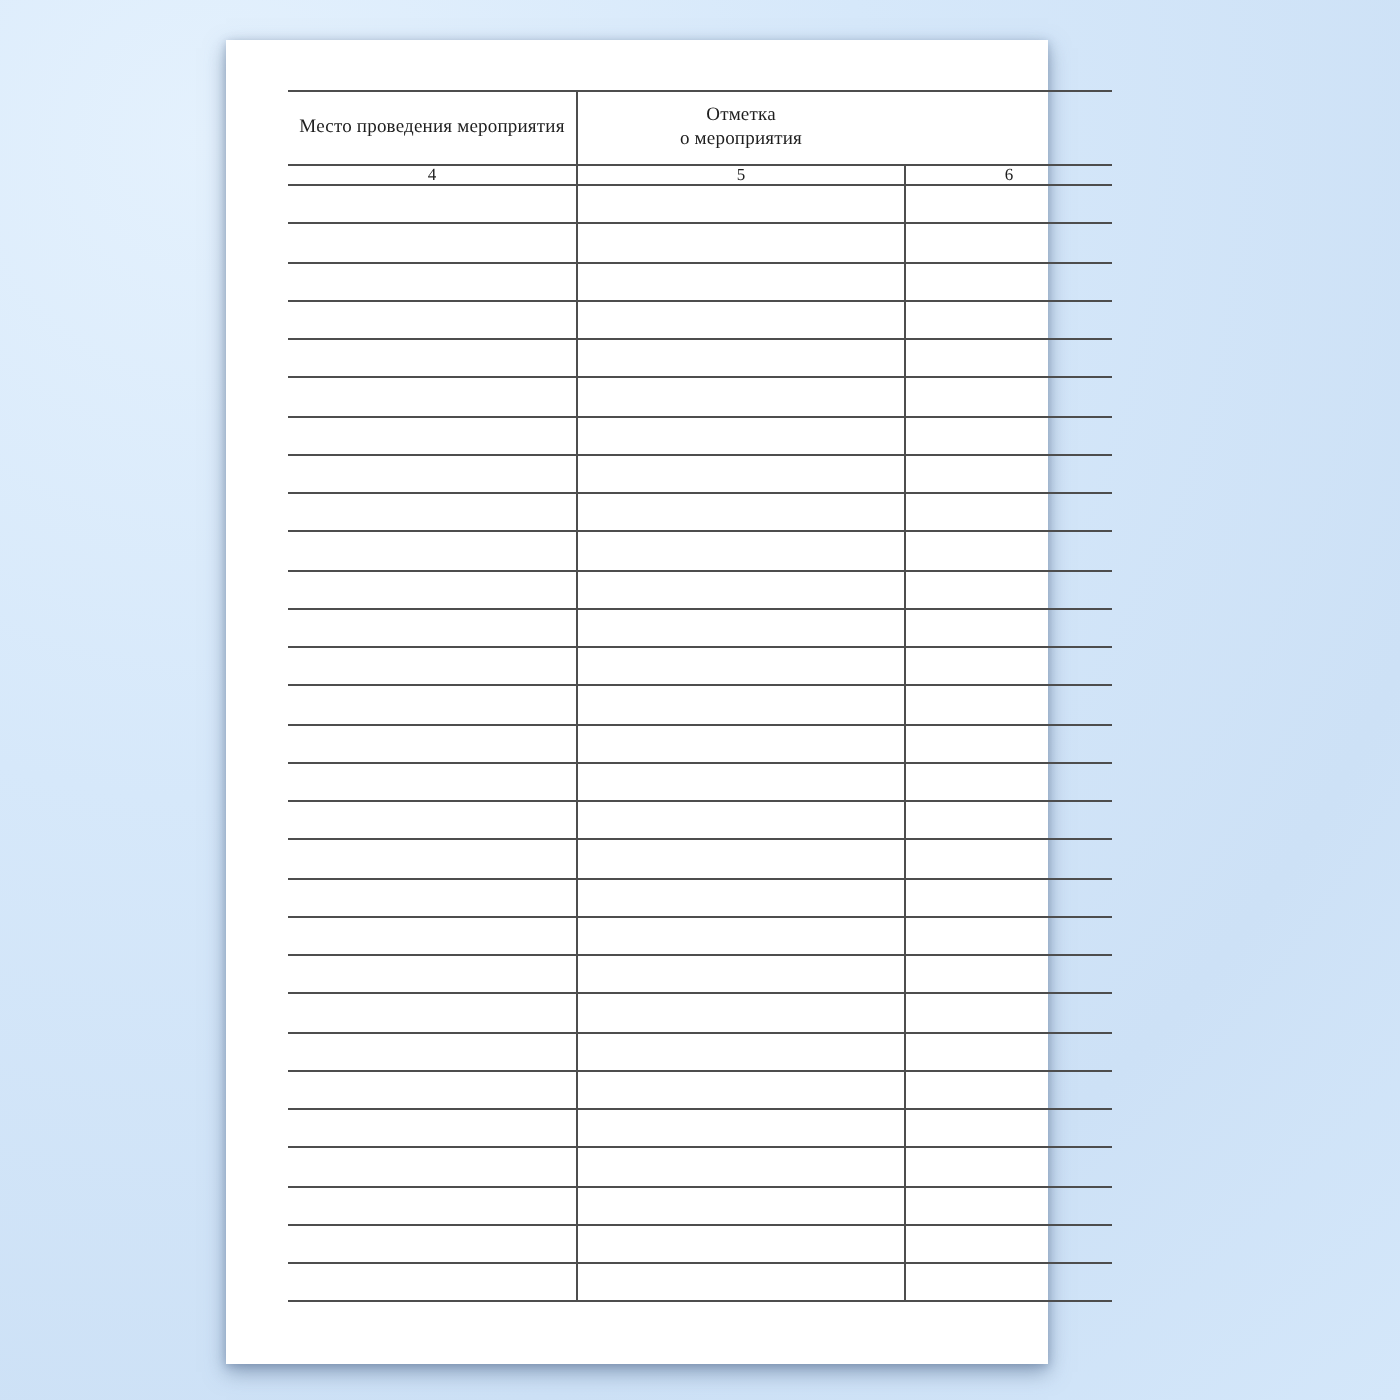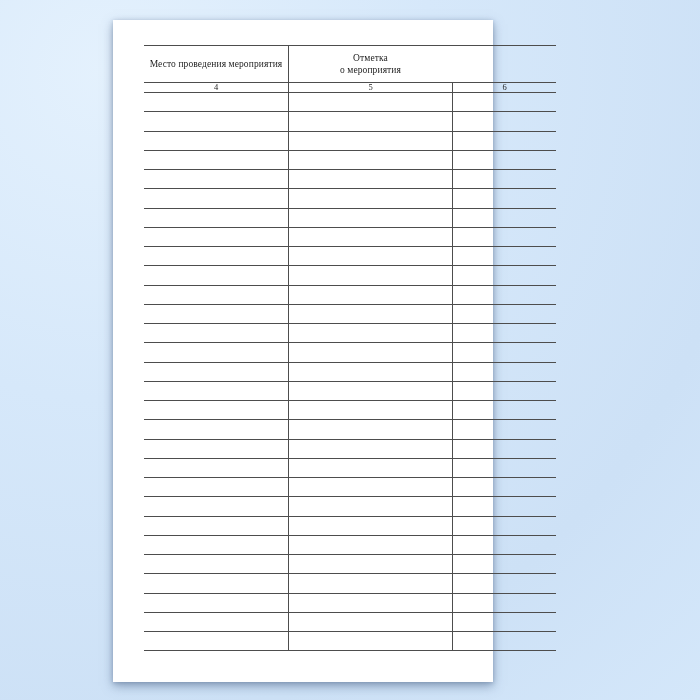--- a/index.html
+++ b/index.html
@@ -6,21 +6,21 @@
   html, body { width: 700px; height: 700px; overflow: hidden; }
   body {
     font-family: "Liberation Serif", "DejaVu Serif", serif;
     background: radial-gradient(circle at 15% 10%, #e4f1fd 0%, #d6e8fa 38%, #cde1f6 75%, #d4e7fa 100%);
     position: relative;
   }
   .sheet {
     position: absolute;
     left: 113px;
     top: 20px;
-    width: 380px;
+    width: 411px;
     height: 662px;
     background: #ffffff;
     box-shadow: 0 4px 10px rgba(82, 105, 140, 0.55), 0 1px 4px rgba(82, 105, 140, 0.35);
   }
   .doc-table {
     position: absolute;
     left: 31px;
     top: 25px;
     width: 412px;
     color: #1e1e1e;

